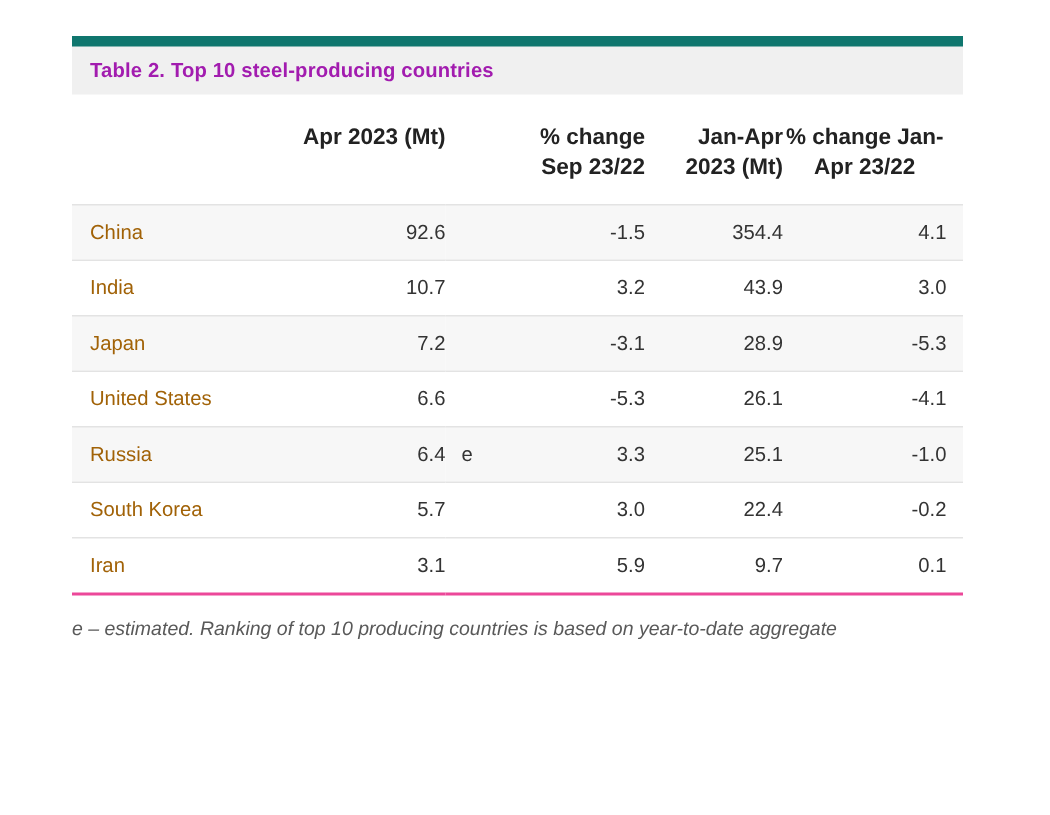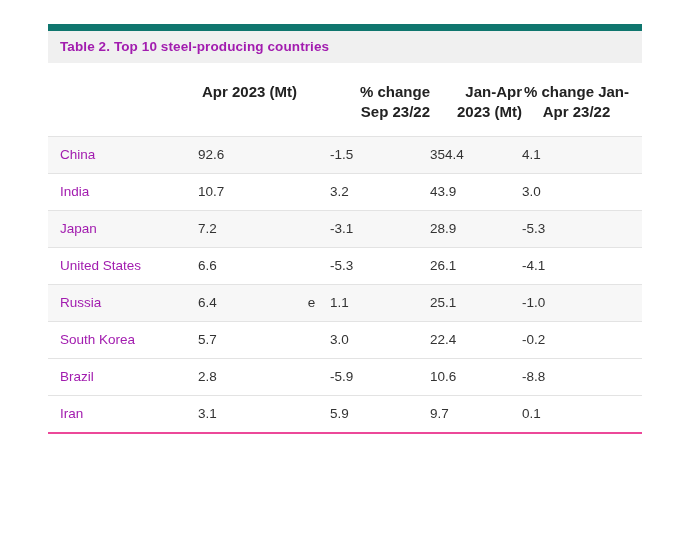--- a/index.html
+++ b/index.html
@@ -58,24 +58,25 @@
   thead th.th-country { text-align: left; padding-left: 12px; }
   thead th.th-last    { padding-right: 11px; text-align: center; }
   thead th.nowrap     { white-space: nowrap; }
 
   tbody tr { border-top: 1px solid #e3e3e3; }
   tbody tr:last-child { border-bottom: 2px solid #ec4899; }
   tbody tr.striped { background: #f7f7f7; }
 
   tbody td {
     padding: 10.5px 0;
+    text-align: right;
     vertical-align: middle;
     color: #333333;
   }
-  td.td-country { text-align: left; padding-left: 12px; color: #a21caf; }
+  td.td-country { text-align: left; padding-left: 12px; color: #a16207; }
   td.td-marker  { text-align: center; padding-right: 4px; }
   td.td-last    { padding-right: 11px; }
 
   .footnote {
     margin-top: 14px;
     font-style: italic;
     font-size: 13px;
     color: #595959;
   }
 </style>
@@ -136,45 +137,38 @@
           <td>6.6</td>
           <td class="td-marker"></td>
           <td>-5.3</td>
           <td>26.1</td>
           <td class="td-last">-4.1</td>
         </tr>
         <tr class="striped">
           <td class="td-country">Russia</td>
           <td>6.4</td>
           <td class="td-marker">e</td>
-          <td>1.1</td>
+          <td>3.3</td>
           <td>25.1</td>
           <td class="td-last">-1.0</td>
         </tr>
         <tr>
           <td class="td-country">South Korea</td>
           <td>5.7</td>
           <td class="td-marker"></td>
           <td>3.0</td>
           <td>22.4</td>
           <td class="td-last">-0.2</td>
         </tr>
         <tr>
-          <td class="td-country">Brazil</td>
-          <td>2.8</td>
-          <td class="td-marker"></td>
-          <td>-5.9</td>
-          <td>10.6</td>
-          <td class="td-last">-8.8</td>
-        </tr>
-        <tr>
           <td class="td-country">Iran</td>
           <td>3.1</td>
           <td class="td-marker"></td>
           <td>5.9</td>
           <td>9.7</td>
           <td class="td-last">0.1</td>
         </tr>
       </tbody>
     </table>
 
+    <div class="footnote">e – estimated. Ranking of top 10 producing countries is based on year-to-date aggregate</div>
   </div>
 </div>
 
 </body></html>

